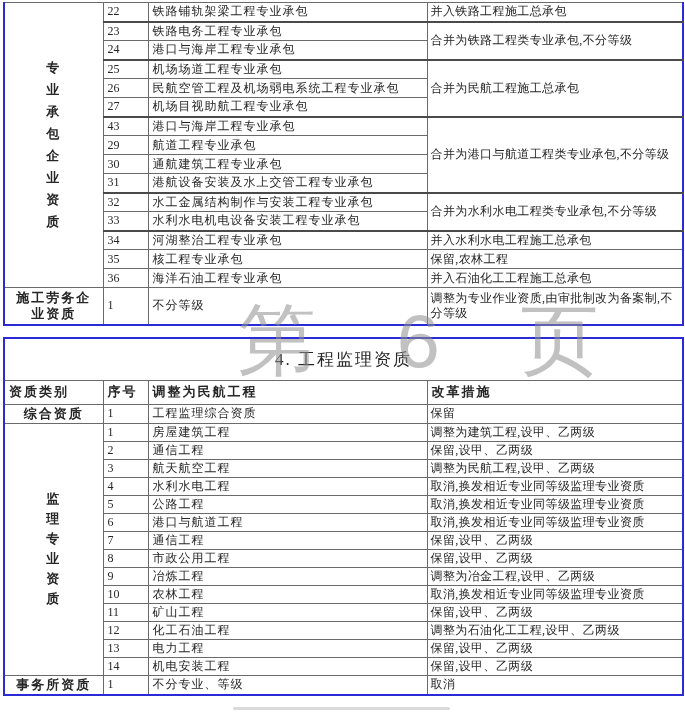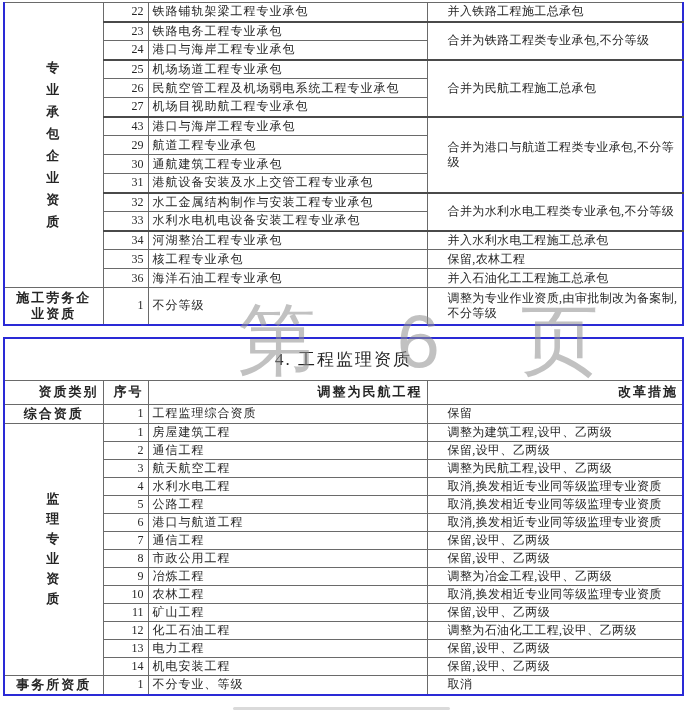--- a/index.html
+++ b/index.html
@@ -33,29 +33,29 @@
     border:2px solid var(--accent);
   }
   #t2 tr{height:18px;}
   #t2 tr.title-row{height:42px;}
   #t2 tr.head{height:24px;}
   .title-cell{
     border:0;border-bottom:1px solid var(--grid);
     text-align:center;font-weight:normal;font-size:17px;letter-spacing:2px;
     vertical-align:middle;
   }
-  .head td{font-weight:bold;font-size:13px;text-align:right;letter-spacing:2px;}
-  .no{text-align:right;letter-spacing:0;}
+  .head td{font-weight:bold;font-size:13px;text-align:left;letter-spacing:2px;}
+  .no{text-align:left;letter-spacing:0;}
   .cat{
     text-align:center;font-weight:bold;font-size:13px;letter-spacing:2px;
   }
   .v-text{white-space:pre-line;}
   .v8{line-height:22px;}
   .v6{line-height:20px;}
-  .measure{letter-spacing:.4px;padding:1px 0 1px 20px;}
+  .measure{letter-spacing:.4px;padding:1px 0 1px 3px;}
   tr.grp td{border-top:2px solid #4a4a4a;}
   
   #watermark{
     position:absolute;left:238px;top:278px;z-index:3;
     font-size:78px;letter-spacing:16px;color:var(--wm);opacity:.55;
     font-family:Liberation Mono, monospace;
     pointer-events:none;white-space:nowrap;margin-top:11px;
   }
   #bottom-smudge{
     position:absolute;left:233px;top:707px;width:217px;height:3px;

